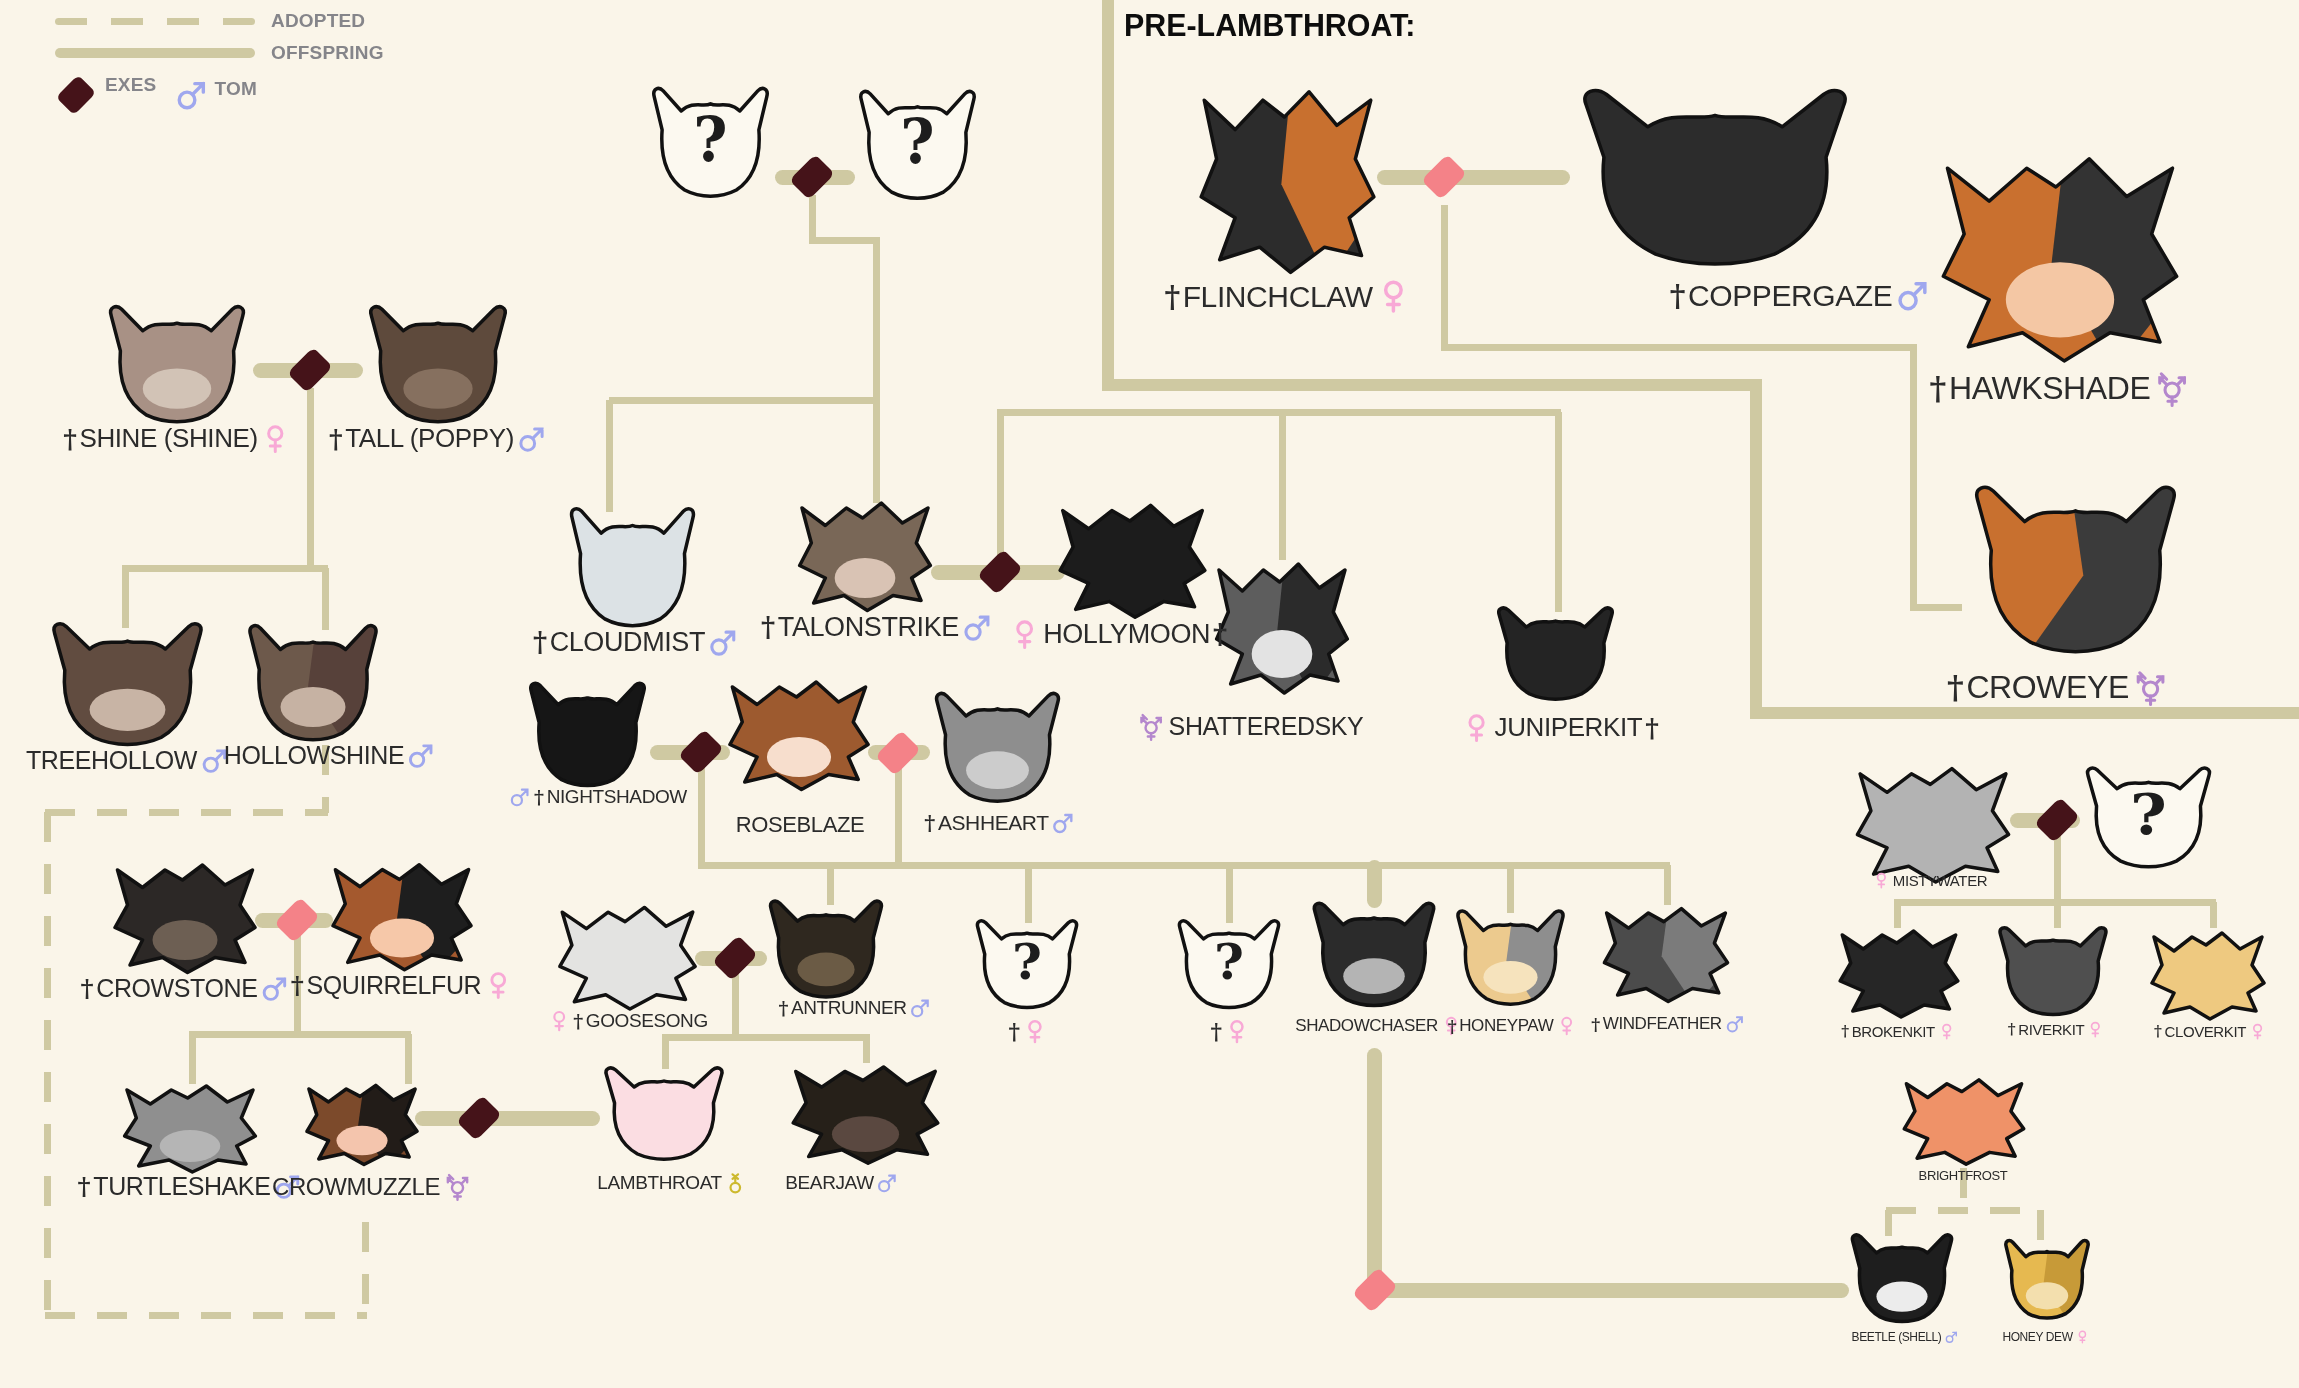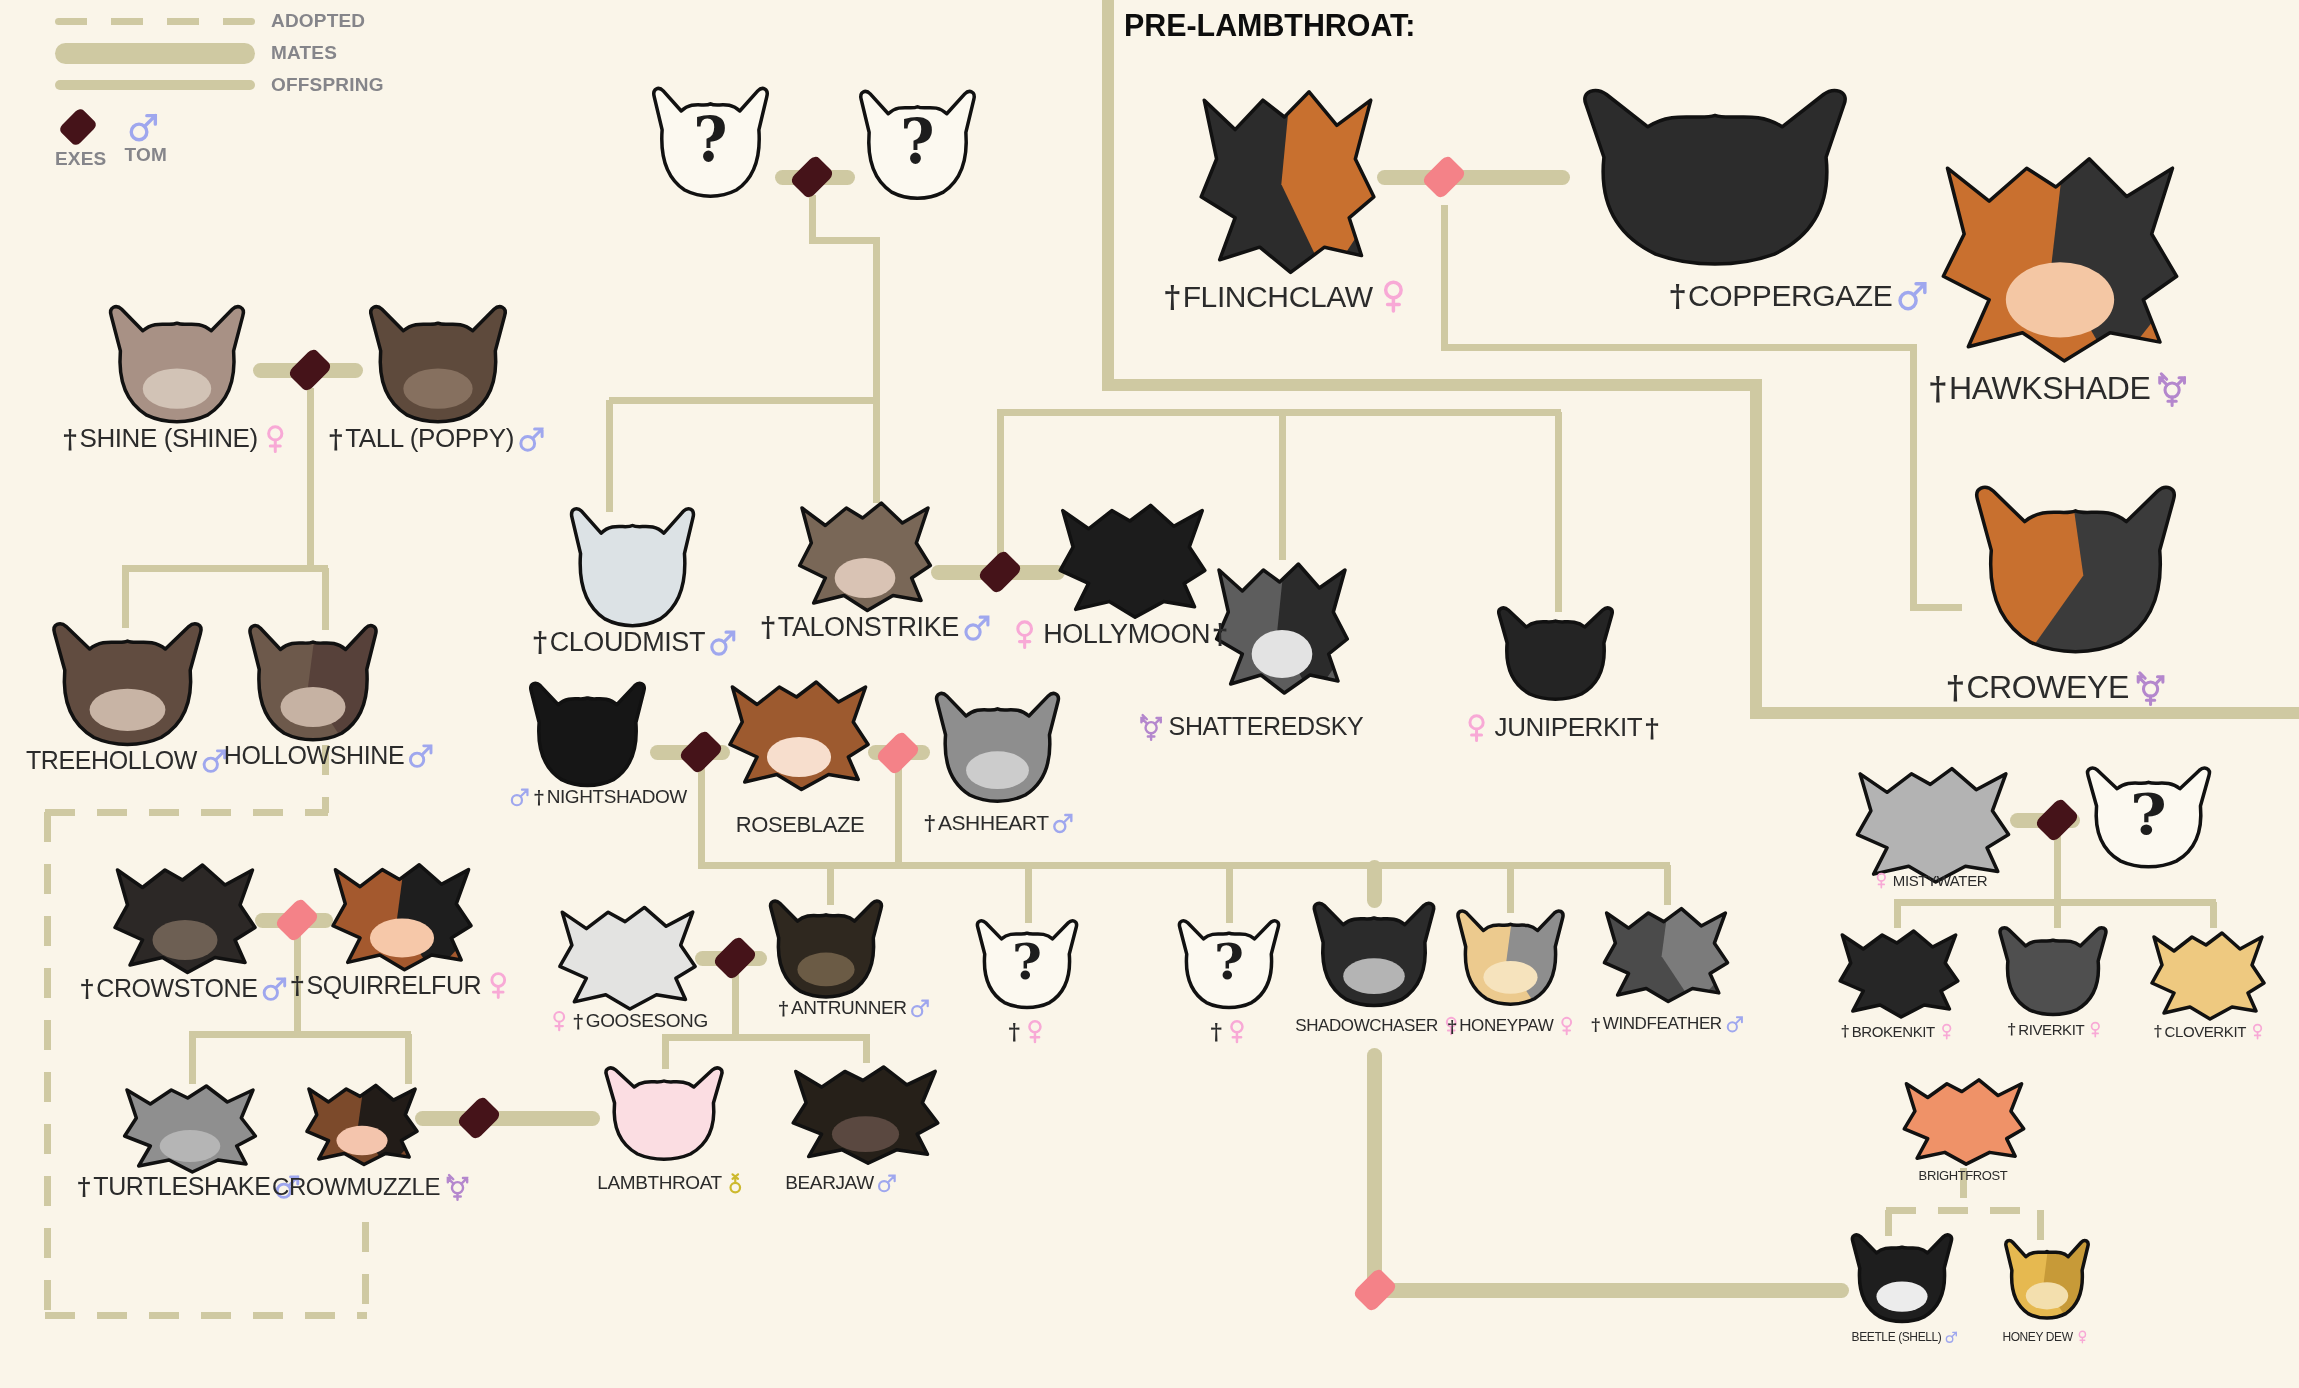--- a/index.html
+++ b/index.html
@@ -28,21 +28,21 @@
   .sx use{stroke:currentColor;}
   .male{color:#9fa7ee;} .female{color:#f8a9d6;} .trans{color:#b487cd;} .nonbinary{color:#cdb92e;}
   
   #legend{position:absolute;left:55px;top:10px;z-index:5;color:#85858a;font-weight:700;}
   .lg-row{display:flex;align-items:center;margin-bottom:10px;}
   .lg-label{font-size:19px;letter-spacing:0.2px;}
   .lg-line{width:200px;margin-right:16px;}
   .lg-dashed{height:7px;background:repeating-linear-gradient(90deg,#cfc9a2 0 32px,transparent 32px 56px);border-radius:4px;}
   .lg-thick{height:21px;background:#cfc9a2;border-radius:11px;}
   .lg-thin{height:10px;background:#cfc9a2;border-radius:5px;}
-  .lg-item{display:flex;align-items:flex-end;margin-right:18px;flex-direction:column;}
+  .lg-item{display:flex;align-items:flex-start;margin-right:18px;}
   .lg-diamond{width:30px;height:30px;border-radius:6px;transform:rotate(45deg) scale(0.85,1.05);margin:6px 14px 6px 6px;}
   
   #section-title{position:absolute;left:1124px;top:8px;z-index:5;color:#0d0d0d;font-size:31px;
                  font-weight:800;letter-spacing:0px;transform:scaleX(0.98);transform-origin:left;}
 </style>
 </head>
 <body>
 
 <svg width="0" height="0" style="position:absolute" aria-hidden="true">
   <defs>
@@ -68,24 +68,20 @@
 </svg>
 
 <div id="canvas">
 
   <div id="section-title">PRE-LAMBTHROAT:</div>
 
   <div id="legend">
     <div class="lg-row">
       <div class="lg-line lg-dashed"></div>
       <span class="lg-label">ADOPTED</span>
-    </div>
-    <div class="lg-row">
-      <div class="lg-line lg-thick"></div>
-      <span class="lg-label">MATES</span>
     </div>
     <div class="lg-row">
       <div class="lg-line lg-thin"></div>
       <span class="lg-label">OFFSPRING</span>
     </div>
     <div class="lg-row">
       <div class="lg-item">
         <span class="lg-diamond" style="background:#451319"></span>
         <span class="lg-label">EXES</span>
       </div>

